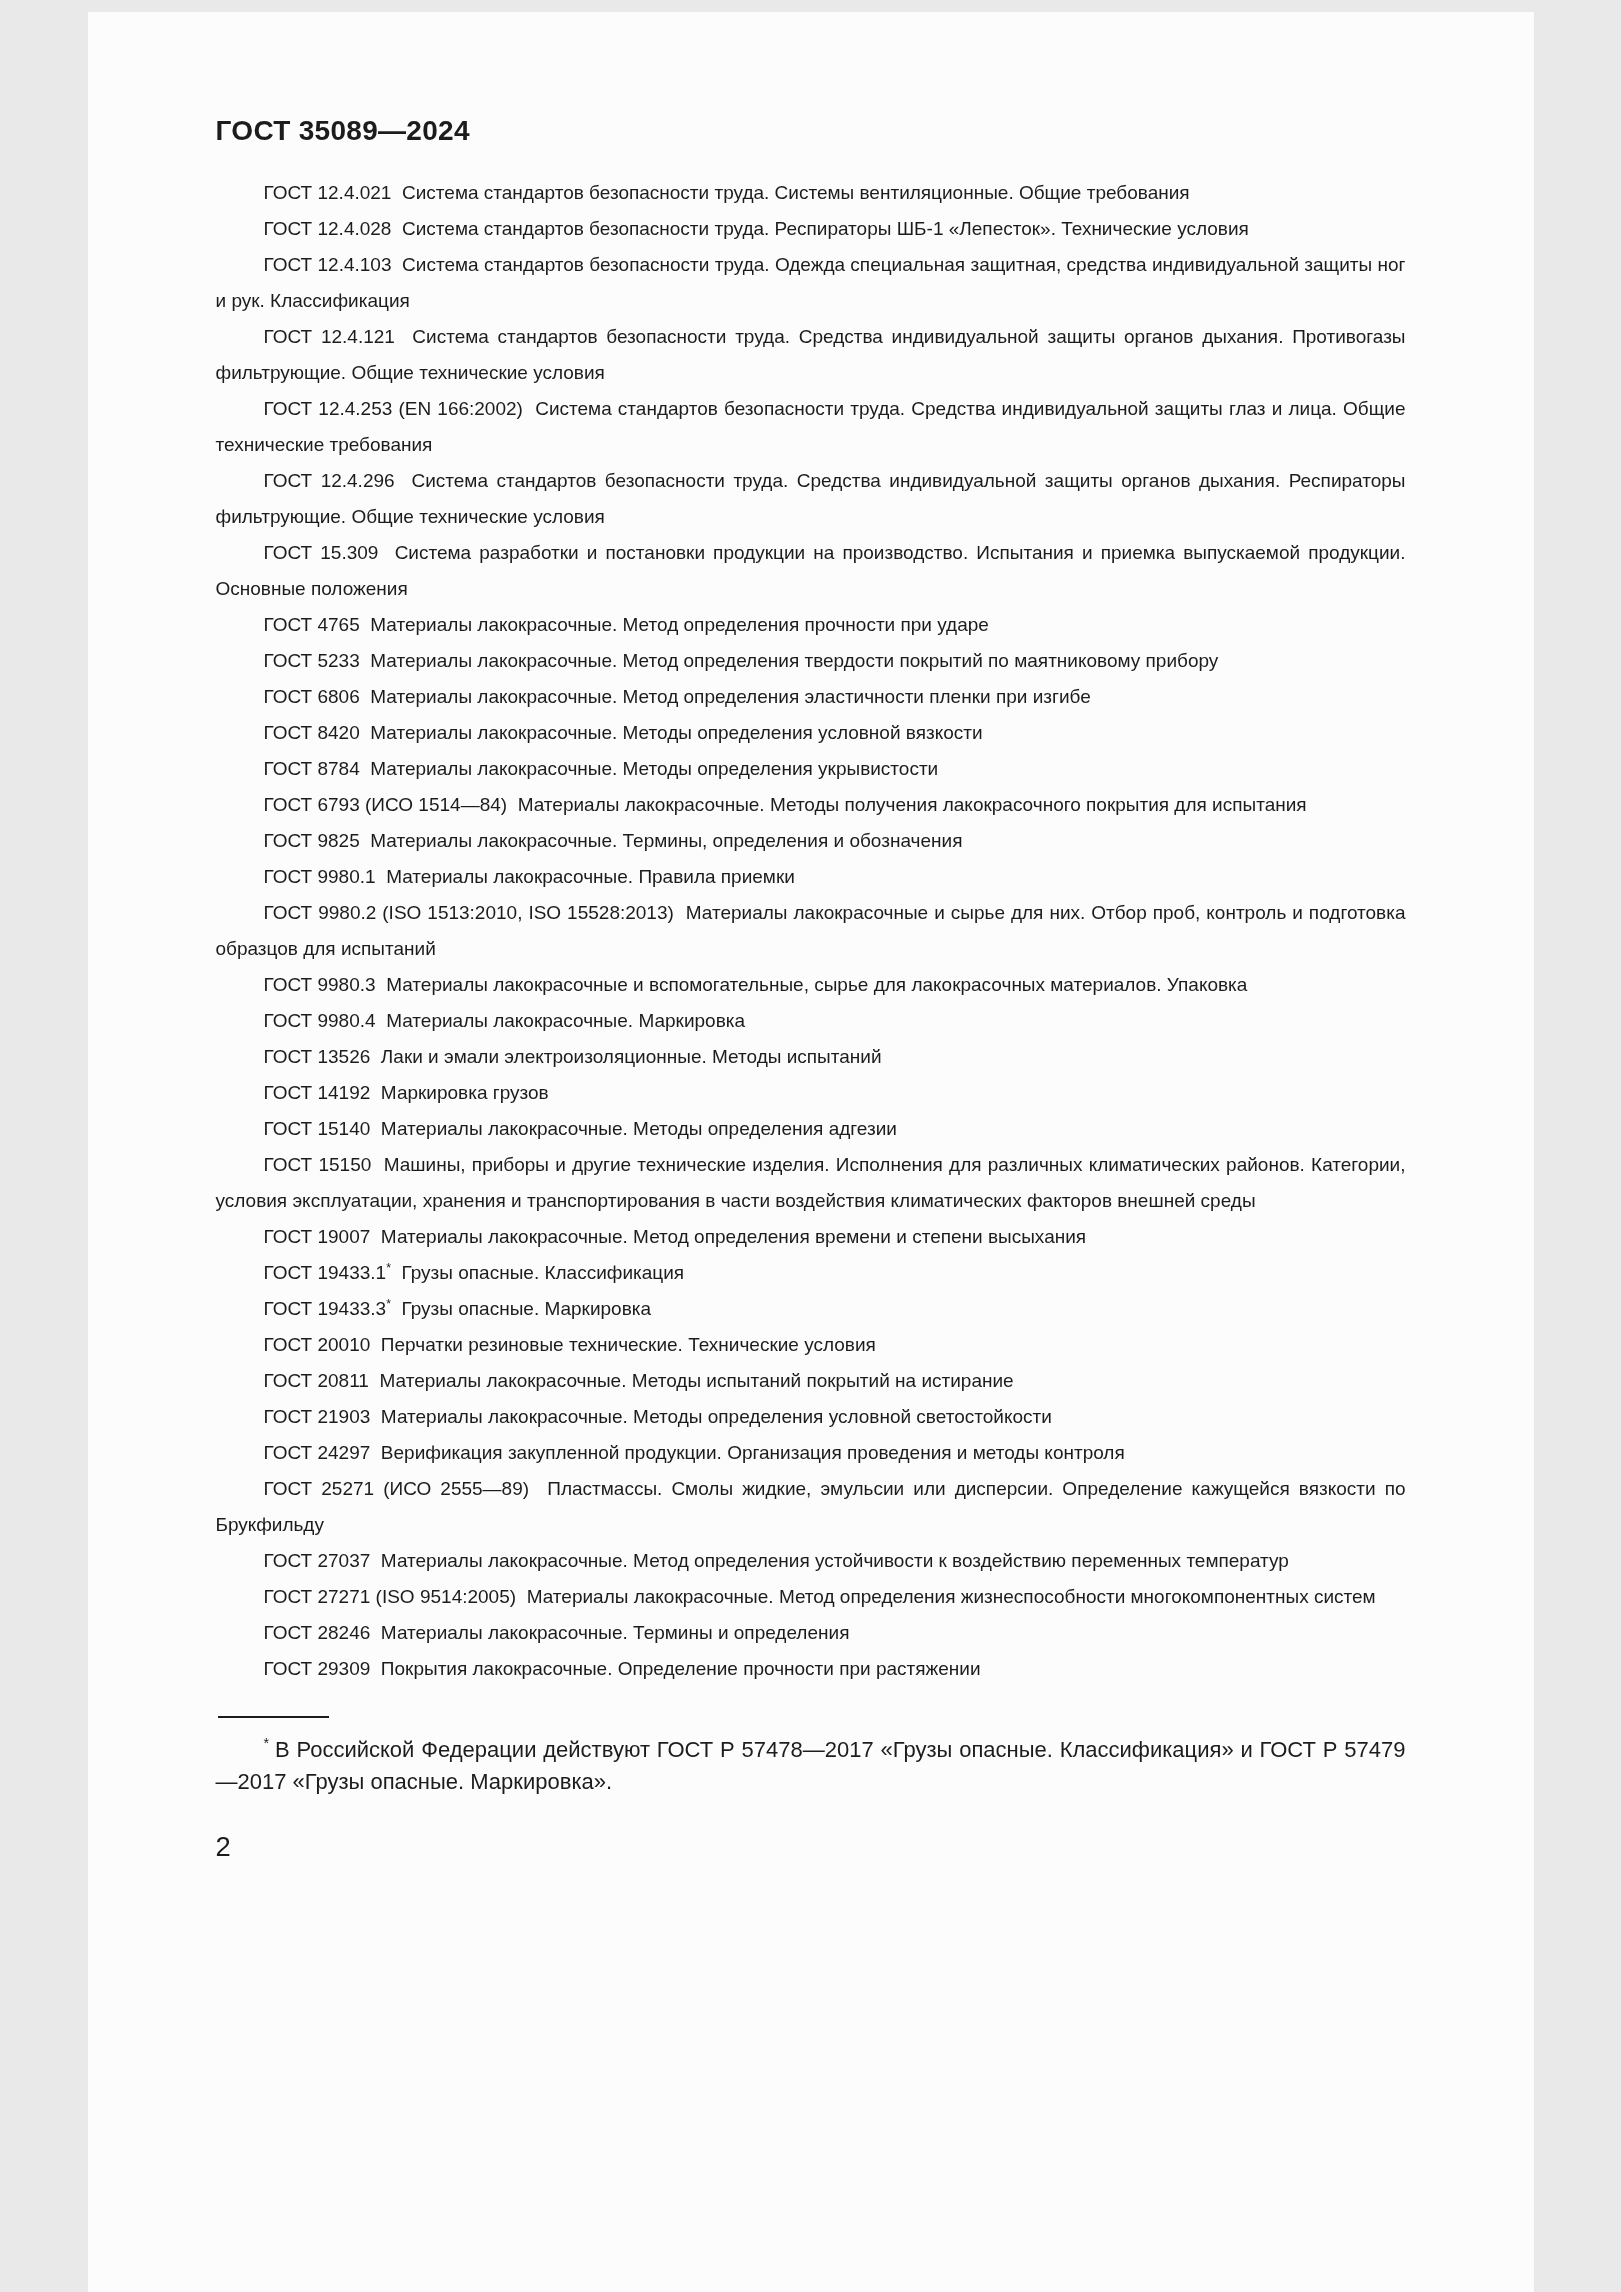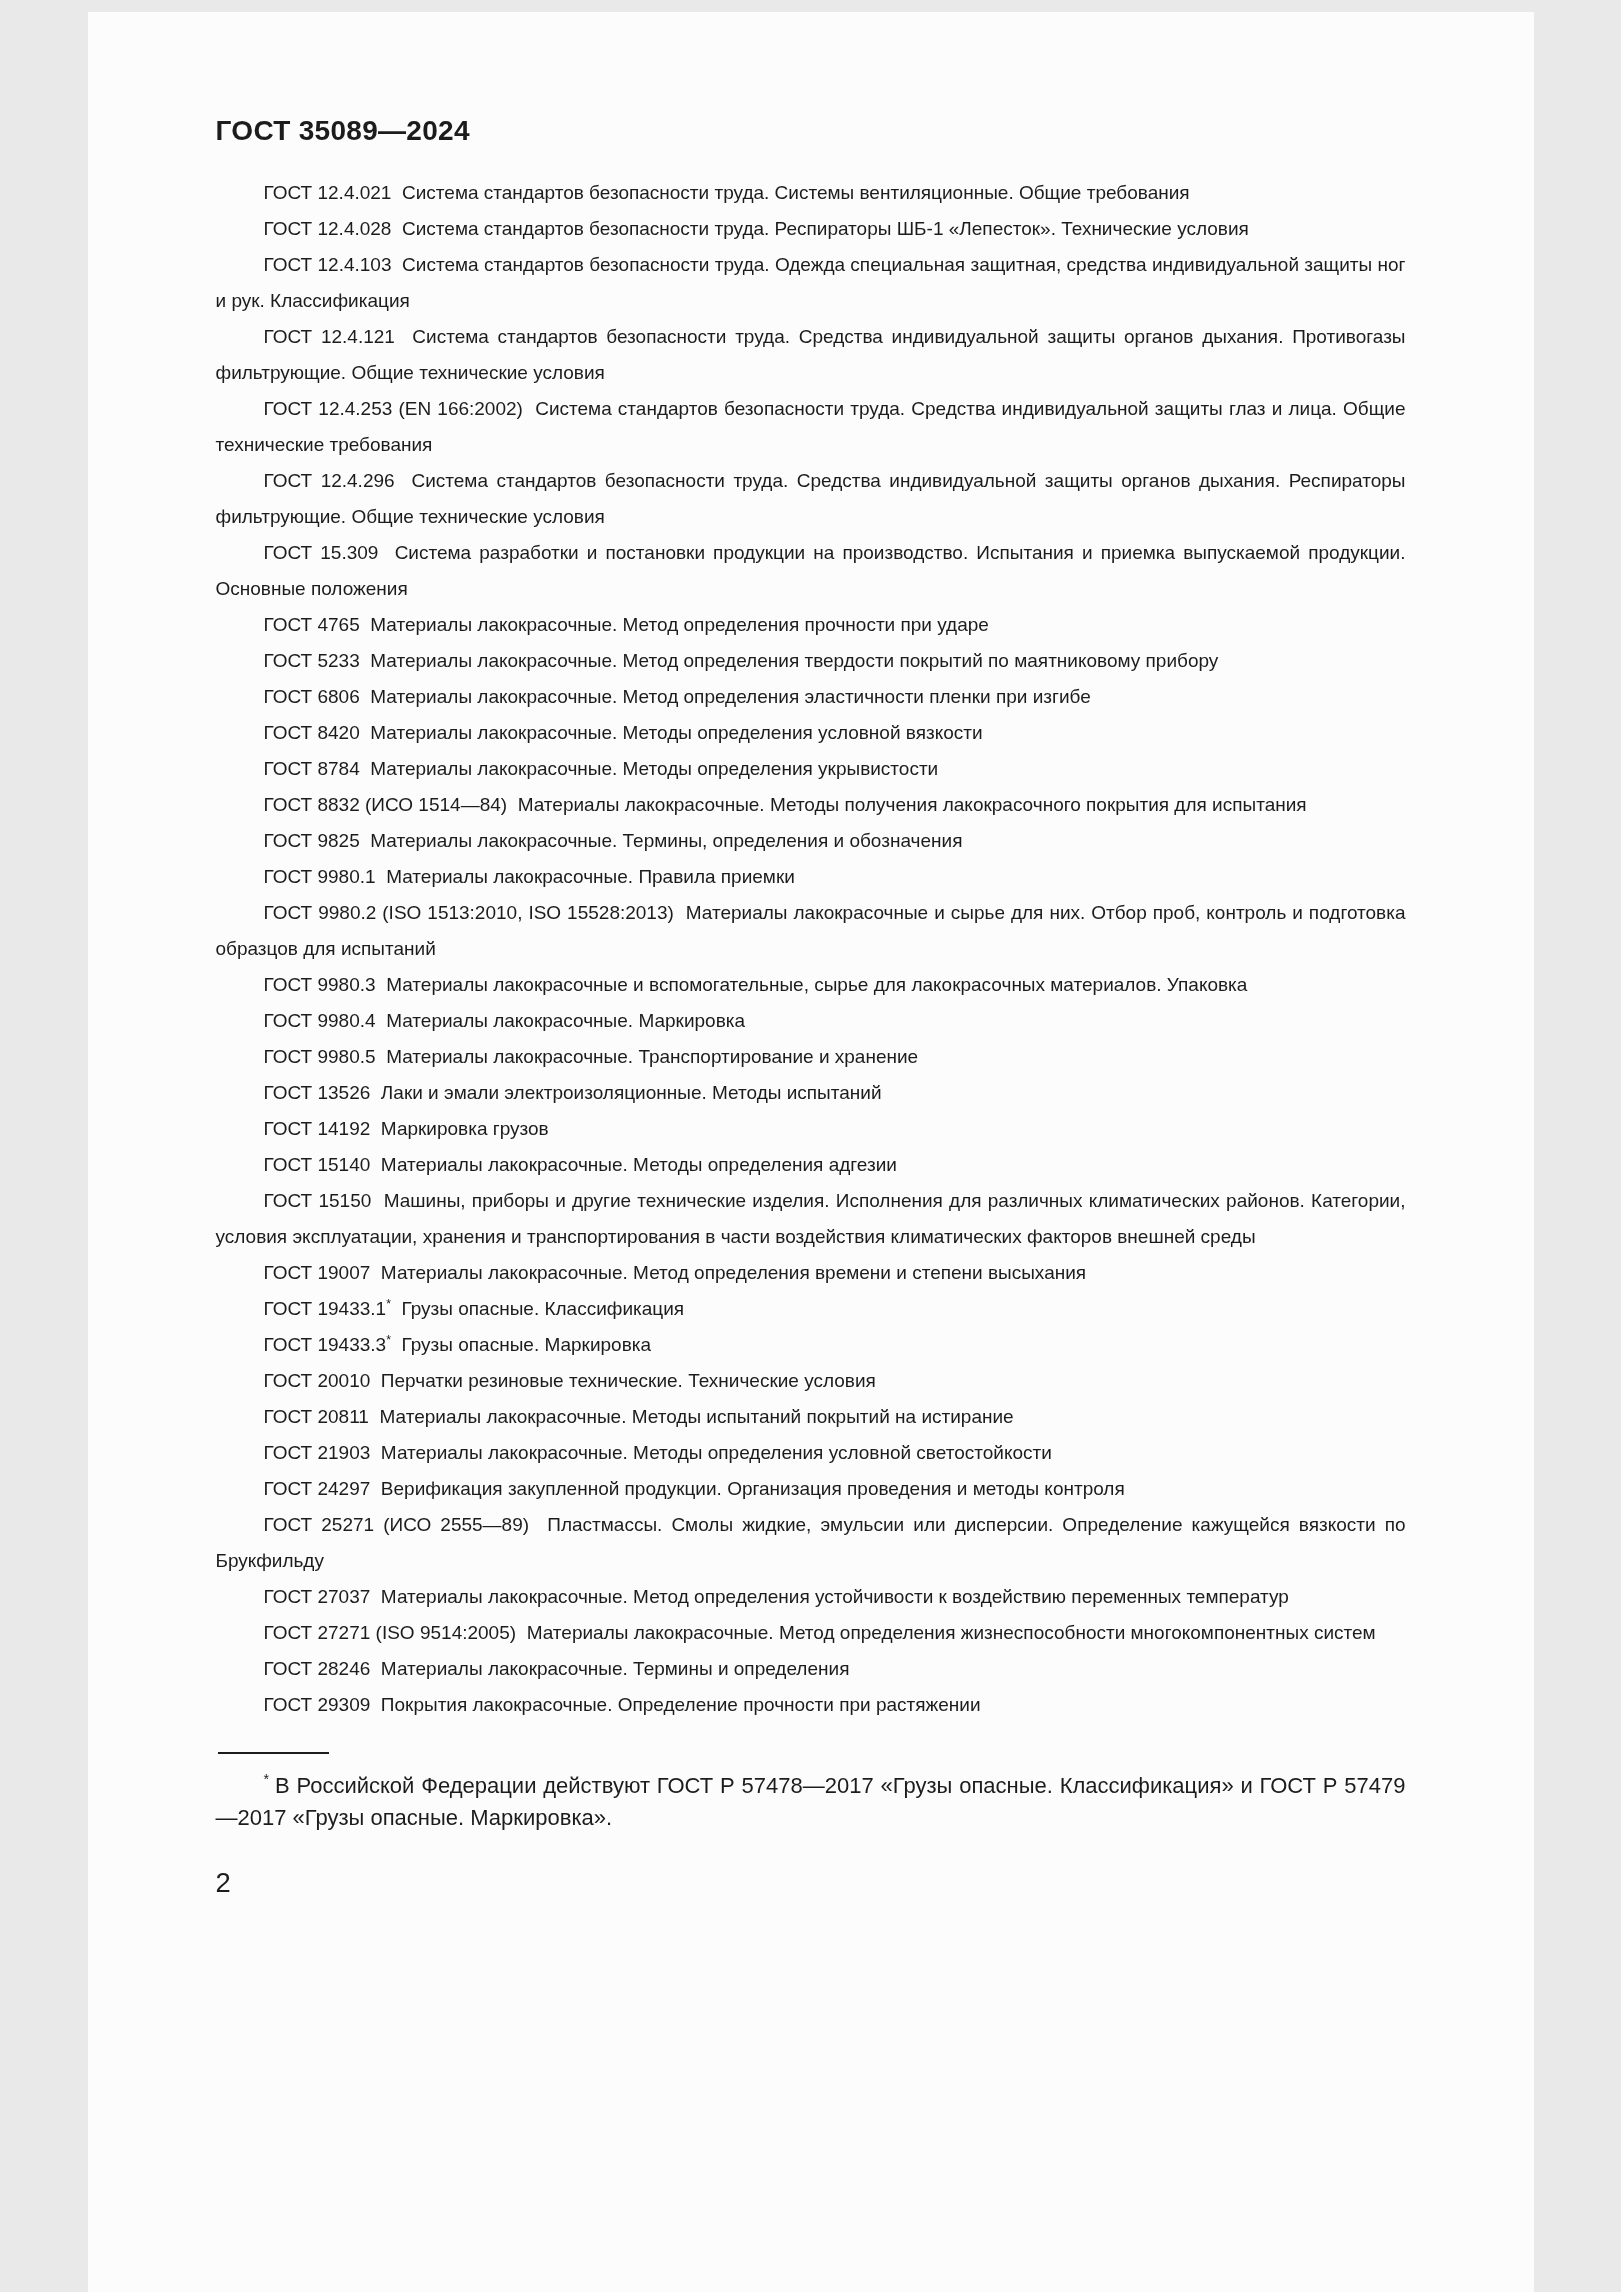--- a/index.html
+++ b/index.html
@@ -76,27 +76,26 @@
       <p class="ref"><span>ГОСТ 12.4.103</span><span>&nbsp; Система стандартов безопасности труда. Одежда специальная защитная, средства индивидуальной защиты ног и рук. Классификация</span></p>
       <p class="ref"><span>ГОСТ 12.4.121</span><span>&nbsp; Система стандартов безопасности труда. Средства индивидуальной защиты органов дыхания. Противогазы фильтрующие. Общие технические условия</span></p>
       <p class="ref"><span>ГОСТ 12.4.253 (EN 166:2002)</span><span>&nbsp; Система стандартов безопасности труда. Средства индивидуальной защиты глаз и лица. Общие технические требования</span></p>
       <p class="ref"><span>ГОСТ 12.4.296</span><span>&nbsp; Система стандартов безопасности труда. Средства индивидуальной защиты органов дыхания. Респираторы фильтрующие. Общие технические условия</span></p>
       <p class="ref"><span>ГОСТ 15.309</span><span>&nbsp; Система разработки и постановки продукции на производство. Испытания и приемка выпускаемой продукции. Основные положения</span></p>
       <p class="ref"><span>ГОСТ 4765</span><span>&nbsp; Материалы лакокрасочные. Метод определения прочности при ударе</span></p>
       <p class="ref"><span>ГОСТ 5233</span><span>&nbsp; Материалы лакокрасочные. Метод определения твердости покрытий по маятниковому прибору</span></p>
       <p class="ref"><span>ГОСТ 6806</span><span>&nbsp; Материалы лакокрасочные. Метод определения эластичности пленки при изгибе</span></p>
       <p class="ref"><span>ГОСТ 8420</span><span>&nbsp; Материалы лакокрасочные. Методы определения условной вязкости</span></p>
       <p class="ref"><span>ГОСТ 8784</span><span>&nbsp; Материалы лакокрасочные. Методы определения укрывистости</span></p>
-      <p class="ref"><span>ГОСТ 8832 (ИСО 1514—84)</span><span>&nbsp; Материалы лакокрасочные. Методы получения лакокрасочного покрытия для испытания</span></p>
+      <p class="ref"><span>ГОСТ 6793 (ИСО 1514—84)</span><span>&nbsp; Материалы лакокрасочные. Методы получения лакокрасочного покрытия для испытания</span></p>
       <p class="ref"><span>ГОСТ 9825</span><span>&nbsp; Материалы лакокрасочные. Термины, определения и обозначения</span></p>
       <p class="ref"><span>ГОСТ 9980.1</span><span>&nbsp; Материалы лакокрасочные. Правила приемки</span></p>
       <p class="ref"><span>ГОСТ 9980.2 (ISO 1513:2010, ISO 15528:2013)</span><span>&nbsp; Материалы лакокрасочные и сырье для них. Отбор проб, контроль и подготовка образцов для испытаний</span></p>
       <p class="ref"><span>ГОСТ 9980.3</span><span>&nbsp; Материалы лакокрасочные и вспомогательные, сырье для лакокрасочных материалов. Упаковка</span></p>
       <p class="ref"><span>ГОСТ 9980.4</span><span>&nbsp; Материалы лакокрасочные. Маркировка</span></p>
-      <p class="ref"><span>ГОСТ 9980.5</span><span>&nbsp; Материалы лакокрасочные. Транспортирование и хранение</span></p>
       <p class="ref"><span>ГОСТ 13526</span><span>&nbsp; Лаки и эмали электроизоляционные. Методы испытаний</span></p>
       <p class="ref"><span>ГОСТ 14192</span><span>&nbsp; Маркировка грузов</span></p>
       <p class="ref"><span>ГОСТ 15140</span><span>&nbsp; Материалы лакокрасочные. Методы определения адгезии</span></p>
       <p class="ref"><span>ГОСТ 15150</span><span>&nbsp; Машины, приборы и другие технические изделия. Исполнения для различных климатических районов. Категории, условия эксплуатации, хранения и транспортирования в части воздействия климатических факторов внешней среды</span></p>
       <p class="ref"><span>ГОСТ 19007</span><span>&nbsp; Материалы лакокрасочные. Метод определения времени и степени высыхания</span></p>
       <p class="ref"><span>ГОСТ 19433.1</span><sup>*</sup><span>&nbsp; Грузы опасные. Классификация</span></p>
       <p class="ref"><span>ГОСТ 19433.3</span><sup>*</sup><span>&nbsp; Грузы опасные. Маркировка</span></p>
       <p class="ref"><span>ГОСТ 20010</span><span>&nbsp; Перчатки резиновые технические. Технические условия</span></p>
       <p class="ref"><span>ГОСТ 20811</span><span>&nbsp; Материалы лакокрасочные. Методы испытаний покрытий на истирание</span></p>
       <p class="ref"><span>ГОСТ 21903</span><span>&nbsp; Материалы лакокрасочные. Методы определения условной светостойкости</span></p>

